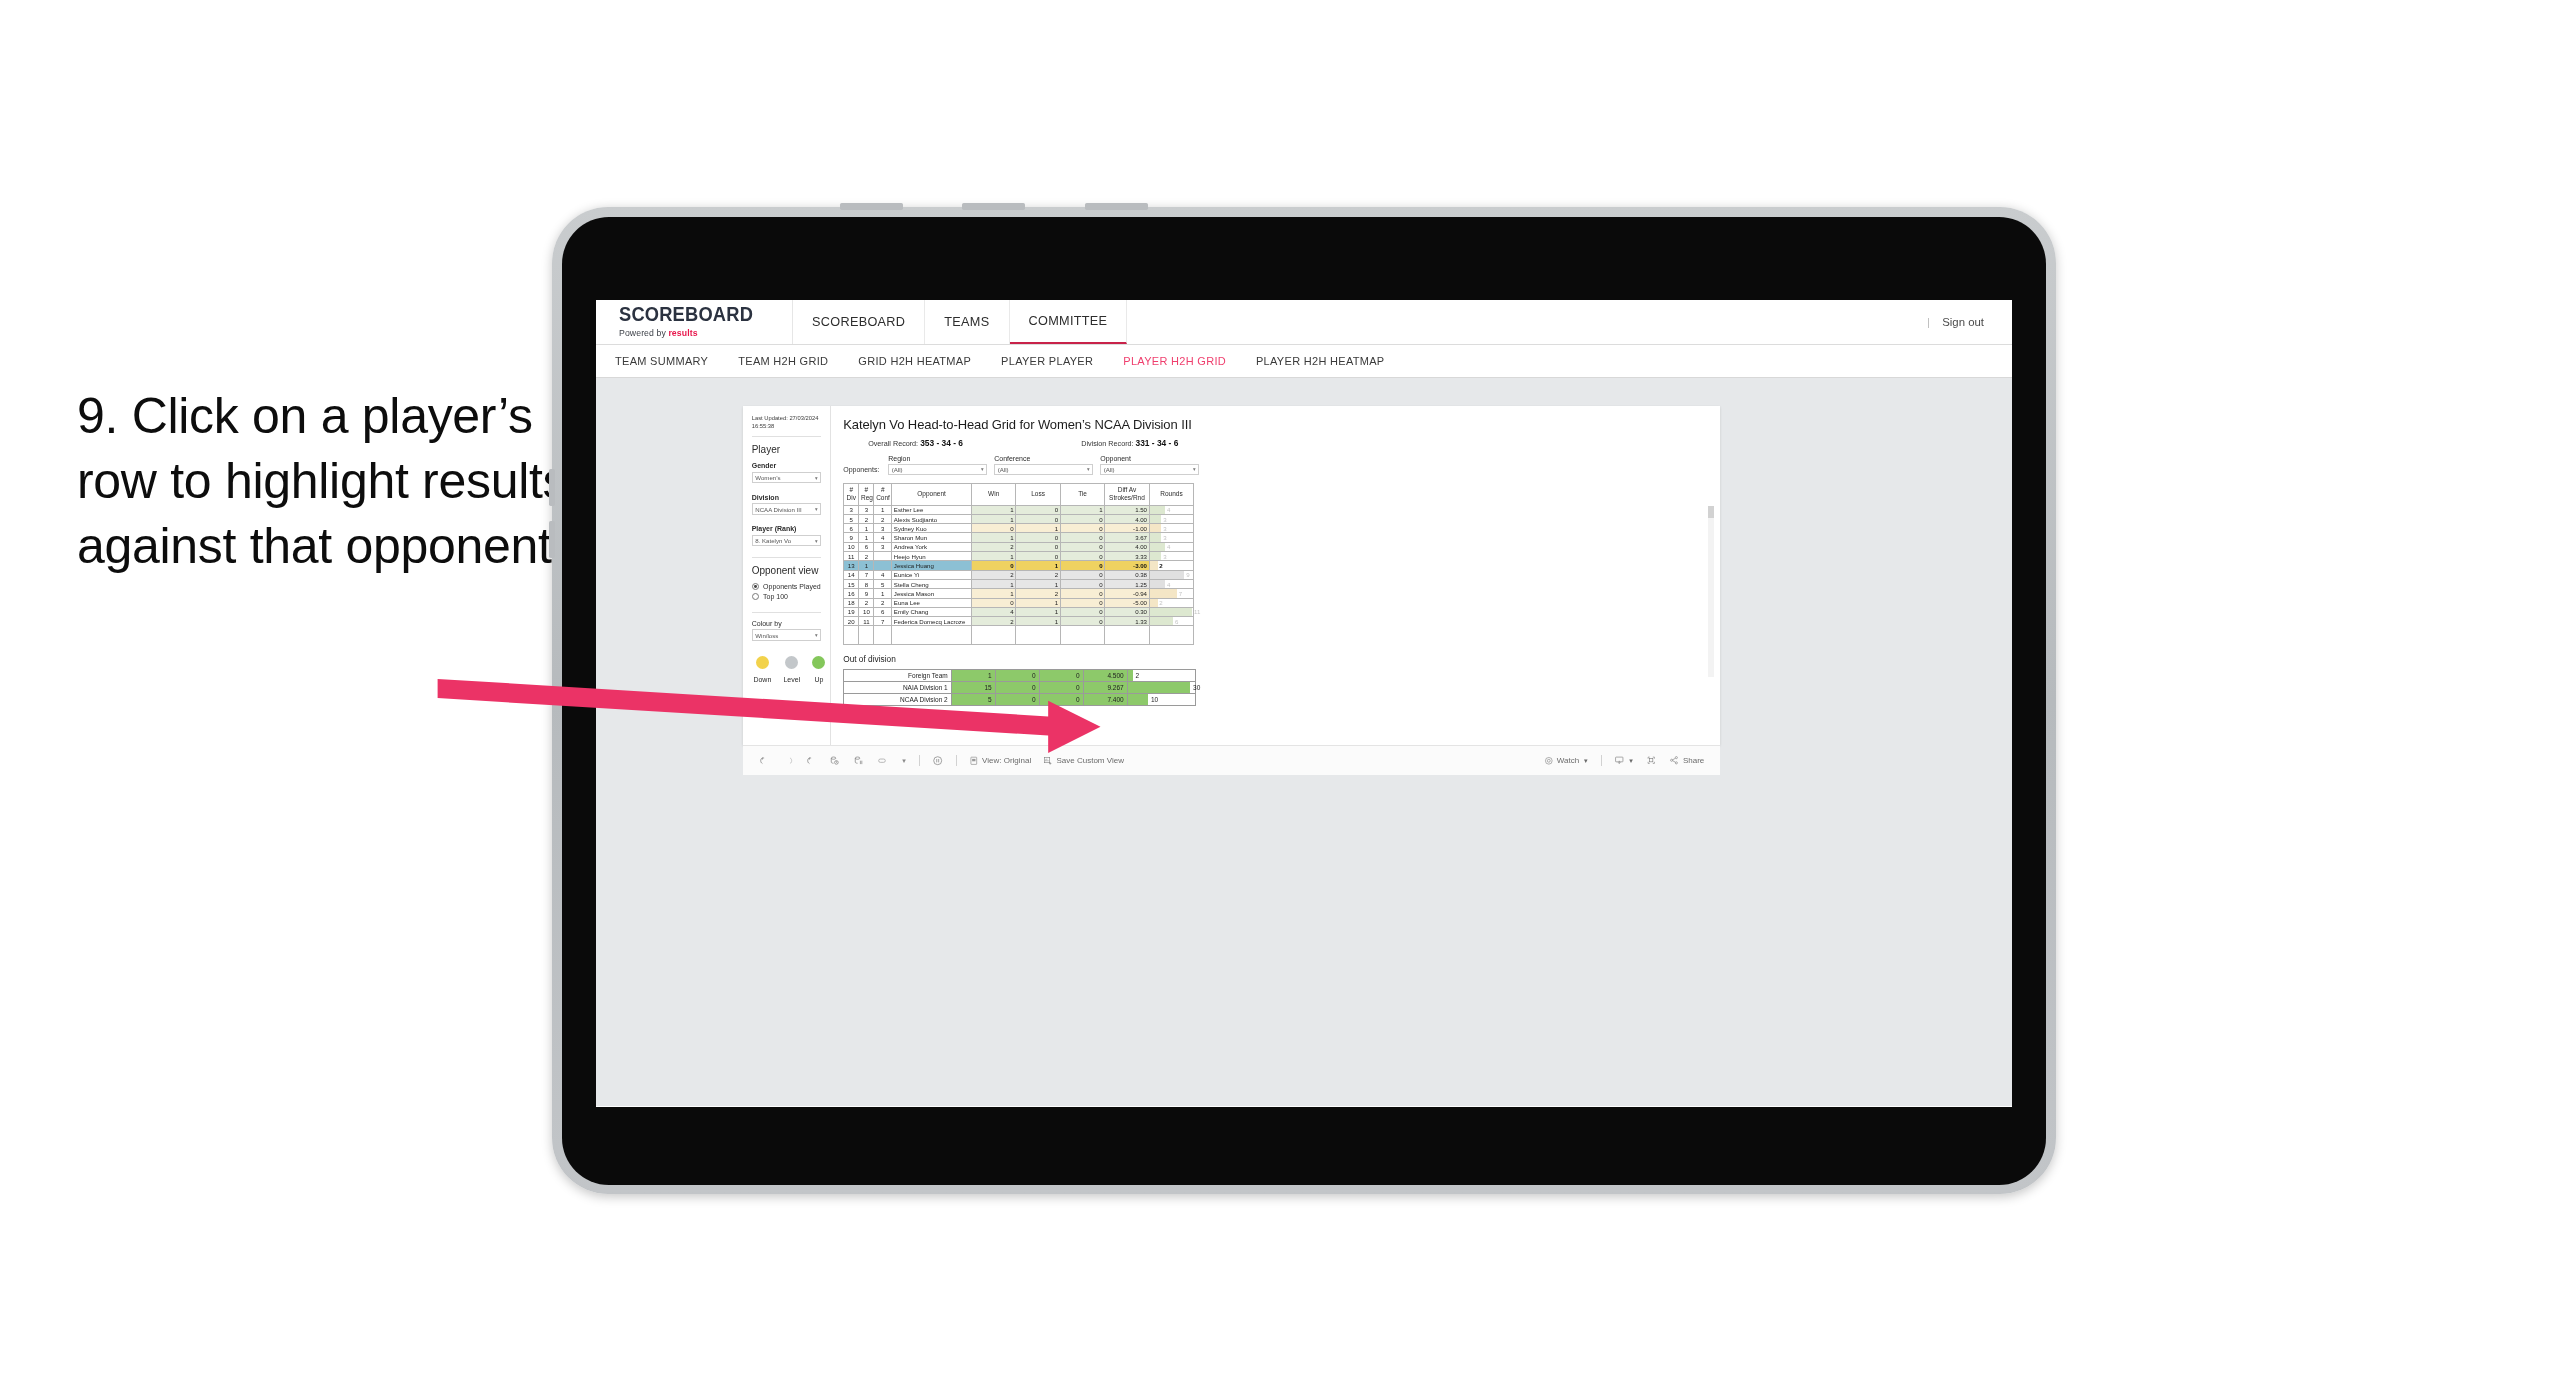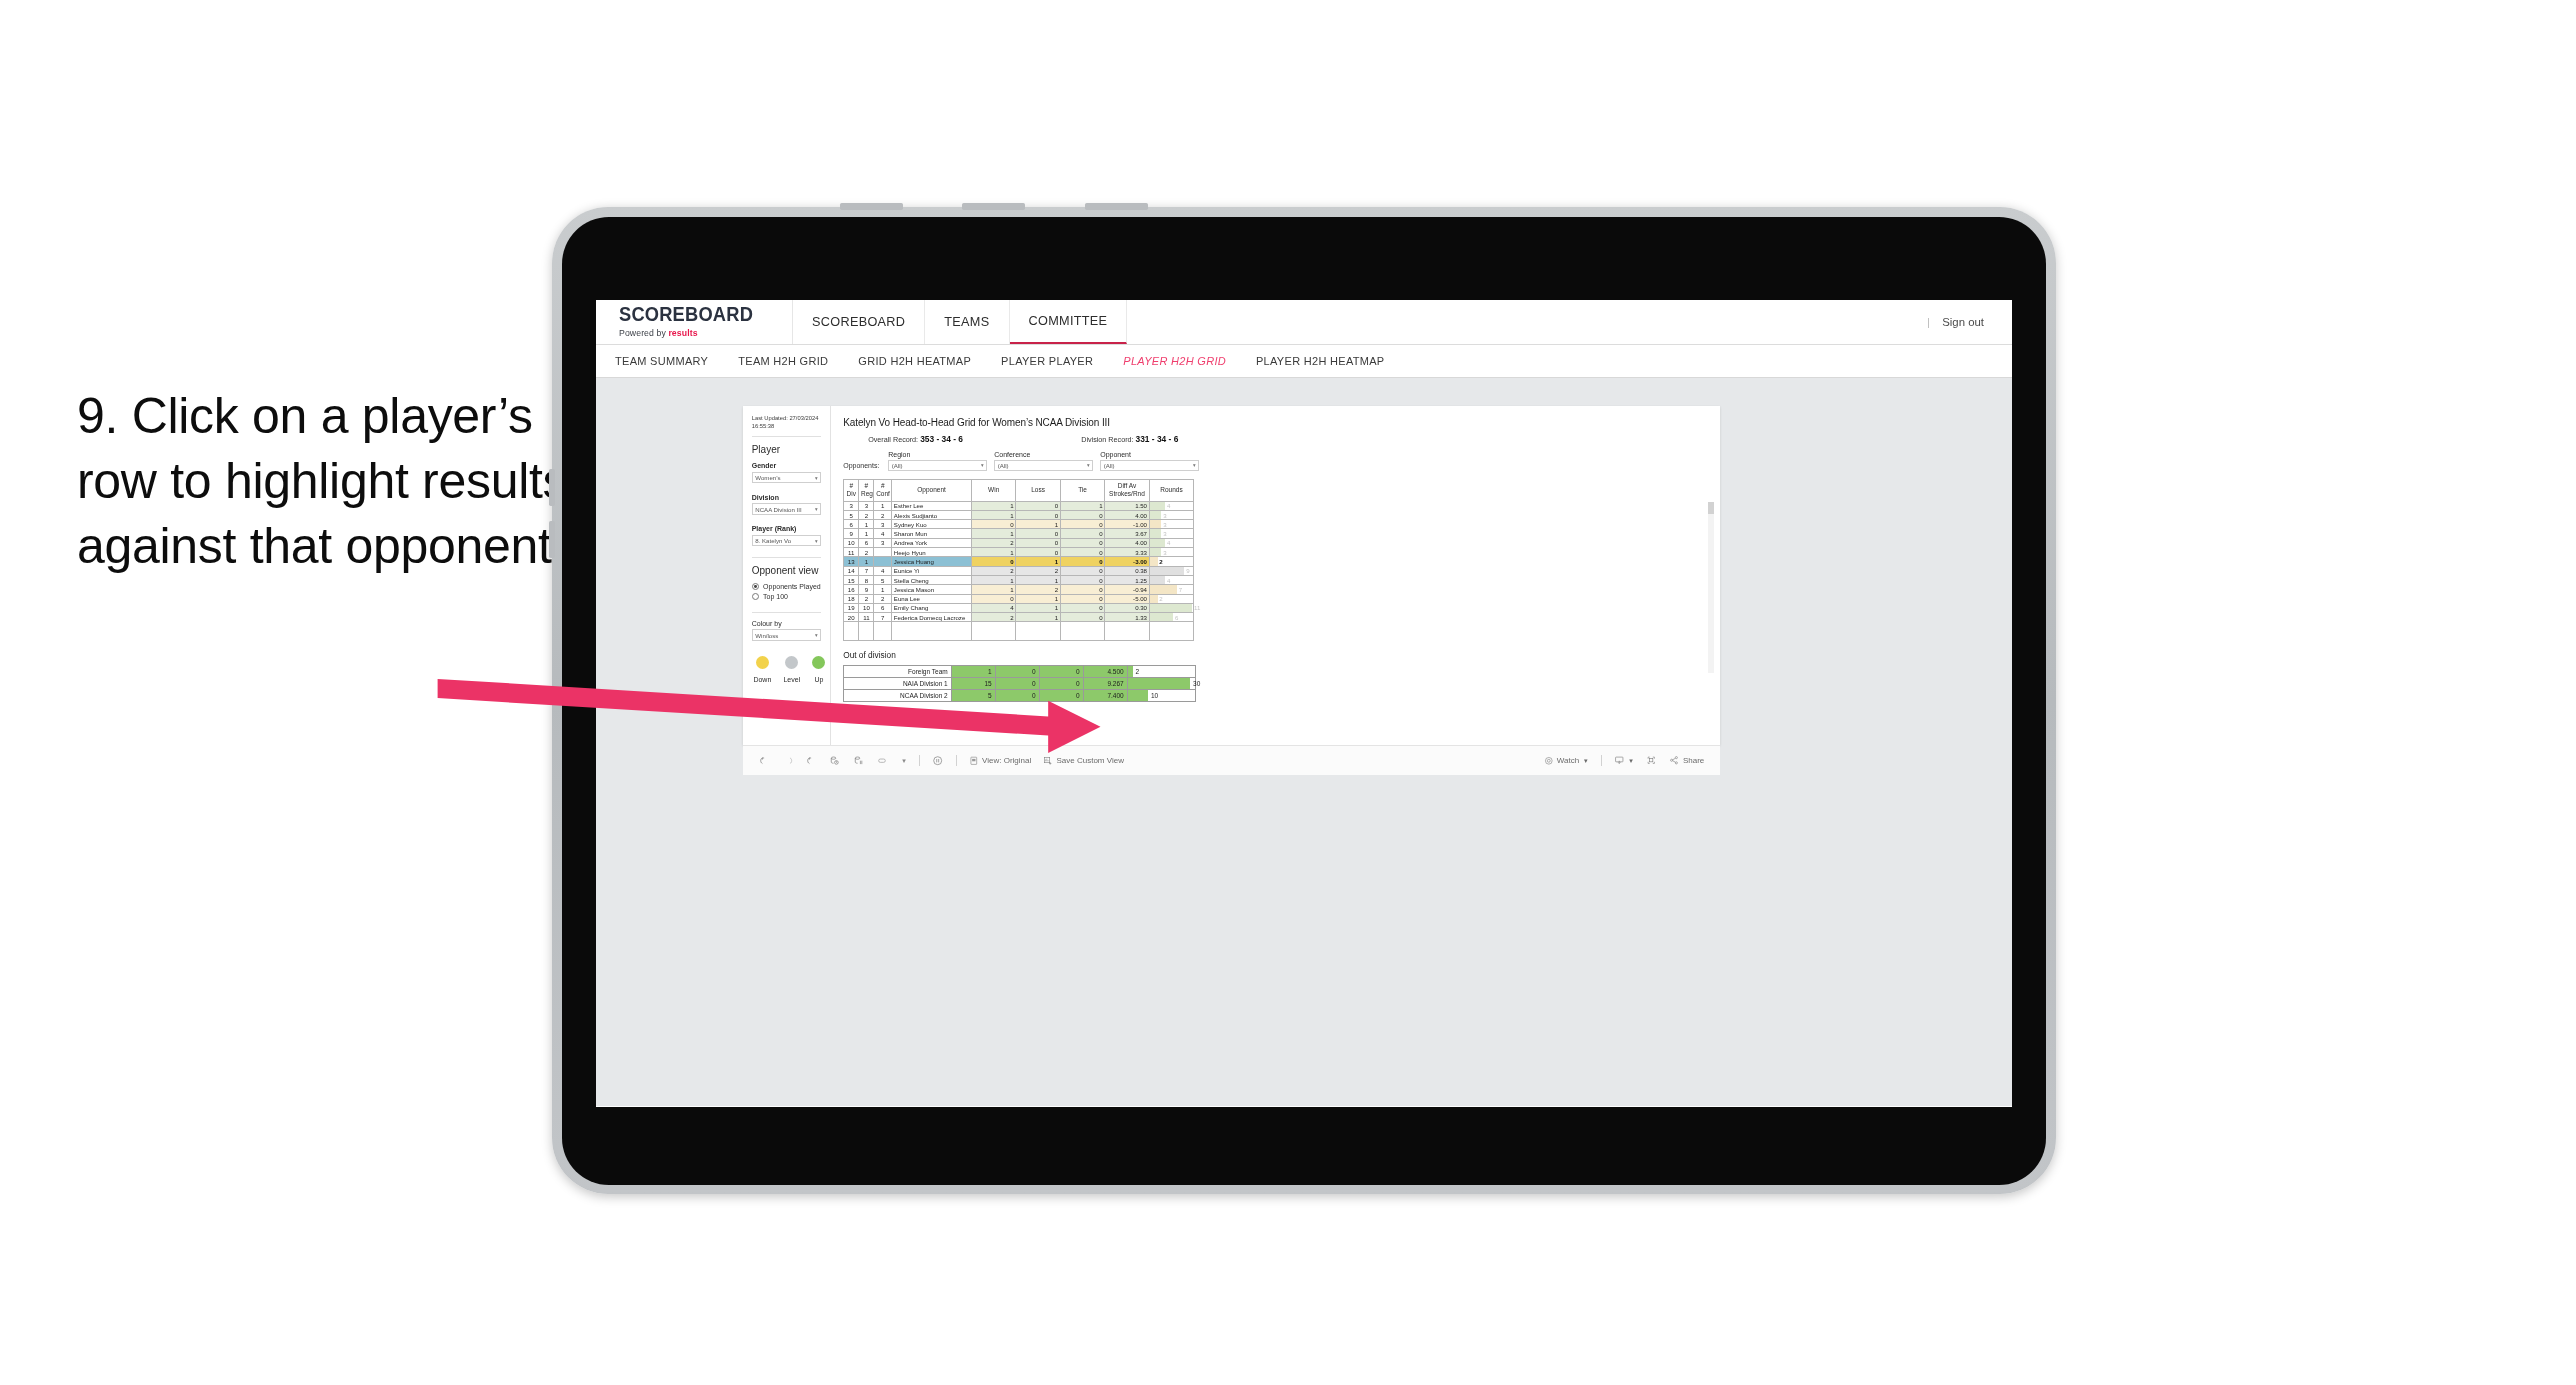--- a/index.html
+++ b/index.html
@@ -81,21 +81,21 @@
     padding-right: 28px; gap: 12.2px; font-size:11.4px; color:#4a4a4a;
   }
   .divider-v { color:#bdbdbd; }
 
   
   #subnav {
     height: 33px; background:#fff; border-bottom: 0.9px solid #d8d8d8;
     display:flex; align-items:center; padding-left: 19px; gap: 30px;
   }
   .subnav-item { font-size: 11px; color:#3a3a3a; letter-spacing:0.3px; cursor:pointer; }
-  .subnav-item.active { color:#ef3e6d;font-style:italic; }
+  .subnav-item.active { color:#ef3e6d; }
 
   
   #pagebody { background:#e6e8ea; height: 728px; position:relative; }
   #card {
     position:absolute; left: 147px; top: 28px;
     width: 977px; height: 335px;
     background:#fff; box-shadow: 0 0.9px 2.6px rgba(0,0,0,0.12);
   }
   
   #card { height: 339px; }
@@ -128,21 +128,21 @@
     content:""; position:absolute; left:1.4px; top:1.4px;
     width:2.8px; height:2.8px; border-radius:50%; background:#444;
   }
   #legend { display:flex; gap:12.2px; margin-top: 15.7px; padding-left:1.7px;}
   .leg { text-align:center; }
   .leg .dot { width:13px; height:13px; border-radius:50%; margin:0 auto 6.1px auto; }
   .leg .lbl { font-size: 7px; color:#2b2b2b; }
 
   
   #main { flex:1; padding: 10.5px 14px 0 12.2px; position:relative; }
-  #grid-title { font-size: 10px; color:#1c1c1c; font-weight:400; letter-spacing:-0.1px;}
+  #grid-title { font-size: 13px; color:#1c1c1c; font-weight:400; letter-spacing:-0.1px;}
   #records { display:flex; margin-top: 6.1px; font-size: 7.2px; color:#333; }
   #records .rec { width: 188px; margin-left: 25px; }
   #records b { font-size: 8.4px; color:#111; }
   #opp-filters { display:flex; align-items:flex-end; margin-top: 7.9px; gap: 7px; }
   #opp-label { font-size: 7px; color:#333; padding-bottom: 1.7px; width: 38px; }
   .opp-field { width: 99px; }
   .opp-field .field-label { font-weight:400; font-size:7px; color:#2b2b2b; margin-bottom:1.7px;}
   .opp-field .select { height:10.5px; }
 
   

